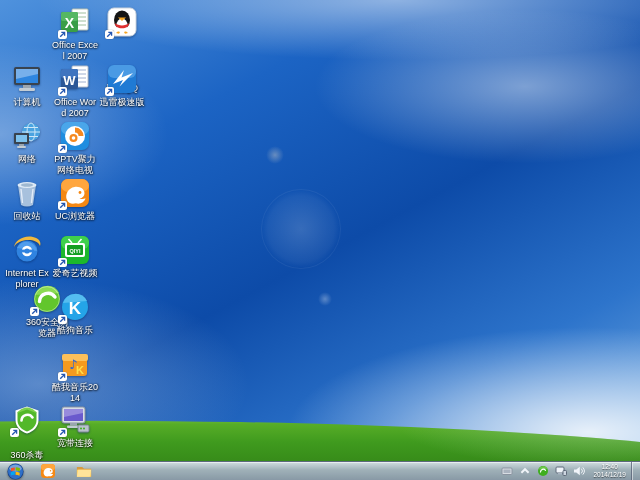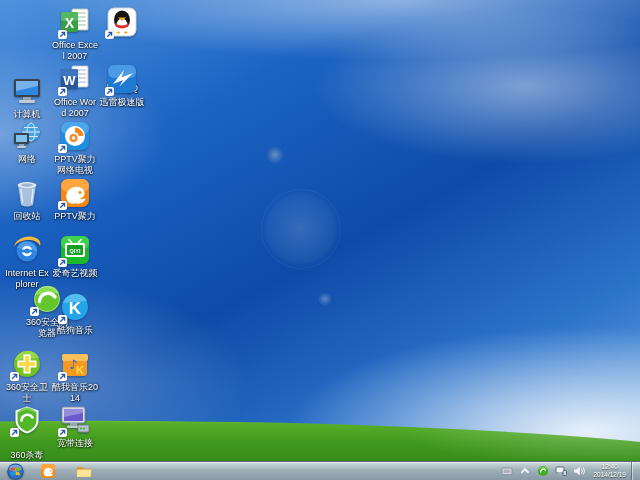--- a/index.html
+++ b/index.html
@@ -101,21 +101,21 @@
             </svg></span>
         <span class="badge" style="display: flex;">
           <svg viewBox="0 0 9 9">
               <path d="M2.2 6.8 L6.3 2.7" stroke="#2456b0" stroke-width="1.3" fill="none"></path>
               <path d="M3.3 2.4h3.3v3.3" fill="none" stroke="#2456b0" stroke-width="1.3"></path>
             </svg>
         </span>
       </div>
       <div class="lbl">腾讯QQ</div>
     </div>
-      <div class="dicon" style="left: 4px; top: 75px; align-items: center;">
+      <div class="dicon" style="left: 4px; top: 63px; align-items: center;">
       <div class="art">
         <span class="glyph"><svg class="main" viewBox="0 0 32 32">
               <rect x="3" y="4" width="26" height="18" rx="2" fill="#39434f"></rect>
               <rect x="5" y="6" width="22" height="14" fill="#2e86e0"></rect>
               <path d="M5 6h22v5L5 16z" fill="rgba(255,255,255,.35)"></path>
               <rect x="12" y="22" width="8" height="3" fill="#9aa5b0"></rect>
               <rect x="8" y="25" width="16" height="3" rx="1.2" fill="#c3ccd4"></rect>
             </svg></span>
         
       </div>
@@ -209,21 +209,21 @@
               <path d="M8 23c-2.5-5.5 1.5-12 7.5-13 5.5-.9 10 2.2 10 6.3 0 2.9-2 5-5 5.2 2 .9 4.2.8 6-.2-1 4-5.4 6.2-9.6 5-3.8 1.2-7.4.2-8.9-3.3z" fill="#fff"></path>
               <circle cx="21" cy="15.5" r="1.4" fill="#f58813"></circle>
             </svg></span>
         <span class="badge" style="display: flex;">
           <svg viewBox="0 0 9 9">
               <path d="M2.2 6.8 L6.3 2.7" stroke="#2456b0" stroke-width="1.3" fill="none"></path>
               <path d="M3.3 2.4h3.3v3.3" fill="none" stroke="#2456b0" stroke-width="1.3"></path>
             </svg>
         </span>
       </div>
-      <div class="lbl">PPTV聚力</div>
+      <div class="lbl">UC浏览器</div>
     </div>
       <div class="dicon" style="left: 4px; top: 234px;">
       <div class="art">
         <span class="glyph"><svg class="main" viewBox="0 0 32 32">
               <circle cx="16" cy="17" r="10.5" fill="#2f83e0"></circle>
               <path d="M6 14a10.5 10.5 0 0 1 20 3" fill="#4f9cec"></path>
               <circle cx="16" cy="17" r="5.2" fill="#fff"></circle>
               <circle cx="16" cy="17" r="2.6" fill="#2f83e0"></circle>
               <rect x="9" y="15.6" width="14" height="2.8" fill="#2f83e0"></rect>
               <path d="M3 13C8 4 26 4 29 12c1.5-4-1-8-7-9C12 1 4 7 3 13z" fill="#f0b93f"></path>
@@ -276,37 +276,20 @@
               <text x="16" y="22.5" text-anchor="middle" font-size="17" font-weight="bold" fill="#fff" font-family="Liberation Sans,sans-serif">K</text>
             </svg></span>
         <span class="badge" style="display: flex;">
           <svg viewBox="0 0 9 9">
               <path d="M2.2 6.8 L6.3 2.7" stroke="#2456b0" stroke-width="1.3" fill="none"></path>
               <path d="M3.3 2.4h3.3v3.3" fill="none" stroke="#2456b0" stroke-width="1.3"></path>
             </svg>
         </span>
       </div>
       <div class="lbl">酷狗音乐</div>
-    </div>
-      <div class="dicon" style="left: 4px; top: 348px;">
-      <div class="art">
-        <span class="glyph"><svg class="main" viewBox="0 0 32 32">
-              <circle cx="16" cy="16" r="13" fill="#74c421"></circle>
-              <path d="M4 12a13 13 0 0 1 24-2" fill="#96d84a"></path>
-              <path d="M12.5 6.5h7v6h6v7h-6v6h-7v-6h-6v-7h6z" fill="#fff"></path>
-              <path d="M14 8h4v6h6v4h-6v6h-4v-6H8v-4h6z" fill="#ffd84d"></path>
-            </svg></span>
-        <span class="badge" style="display: flex;">
-          <svg viewBox="0 0 9 9">
-              <path d="M2.2 6.8 L6.3 2.7" stroke="#2456b0" stroke-width="1.3" fill="none"></path>
-              <path d="M3.3 2.4h3.3v3.3" fill="none" stroke="#2456b0" stroke-width="1.3"></path>
-            </svg>
-        </span>
-      </div>
-      <div class="lbl">360安全卫士</div>
     </div>
       <div class="dicon" style="left: 52px; top: 348px;">
       <div class="art">
         <span class="glyph"><svg class="main" viewBox="0 0 32 32">
               <rect x="4" y="9" width="24" height="19" rx="3" fill="#f59a1f"></rect>
               <rect x="3" y="6" width="26" height="7" rx="2" fill="#fcc05a"></rect>
               <text x="10" y="21" font-size="13" fill="#2a66d8" font-family="DejaVu Sans,sans-serif">♪</text>
               <text x="17" y="26" font-size="11" font-weight="bold" fill="#ffe04a" font-family="Liberation Sans,sans-serif">K</text>
             </svg></span>
         <span class="badge" style="display: flex;">

